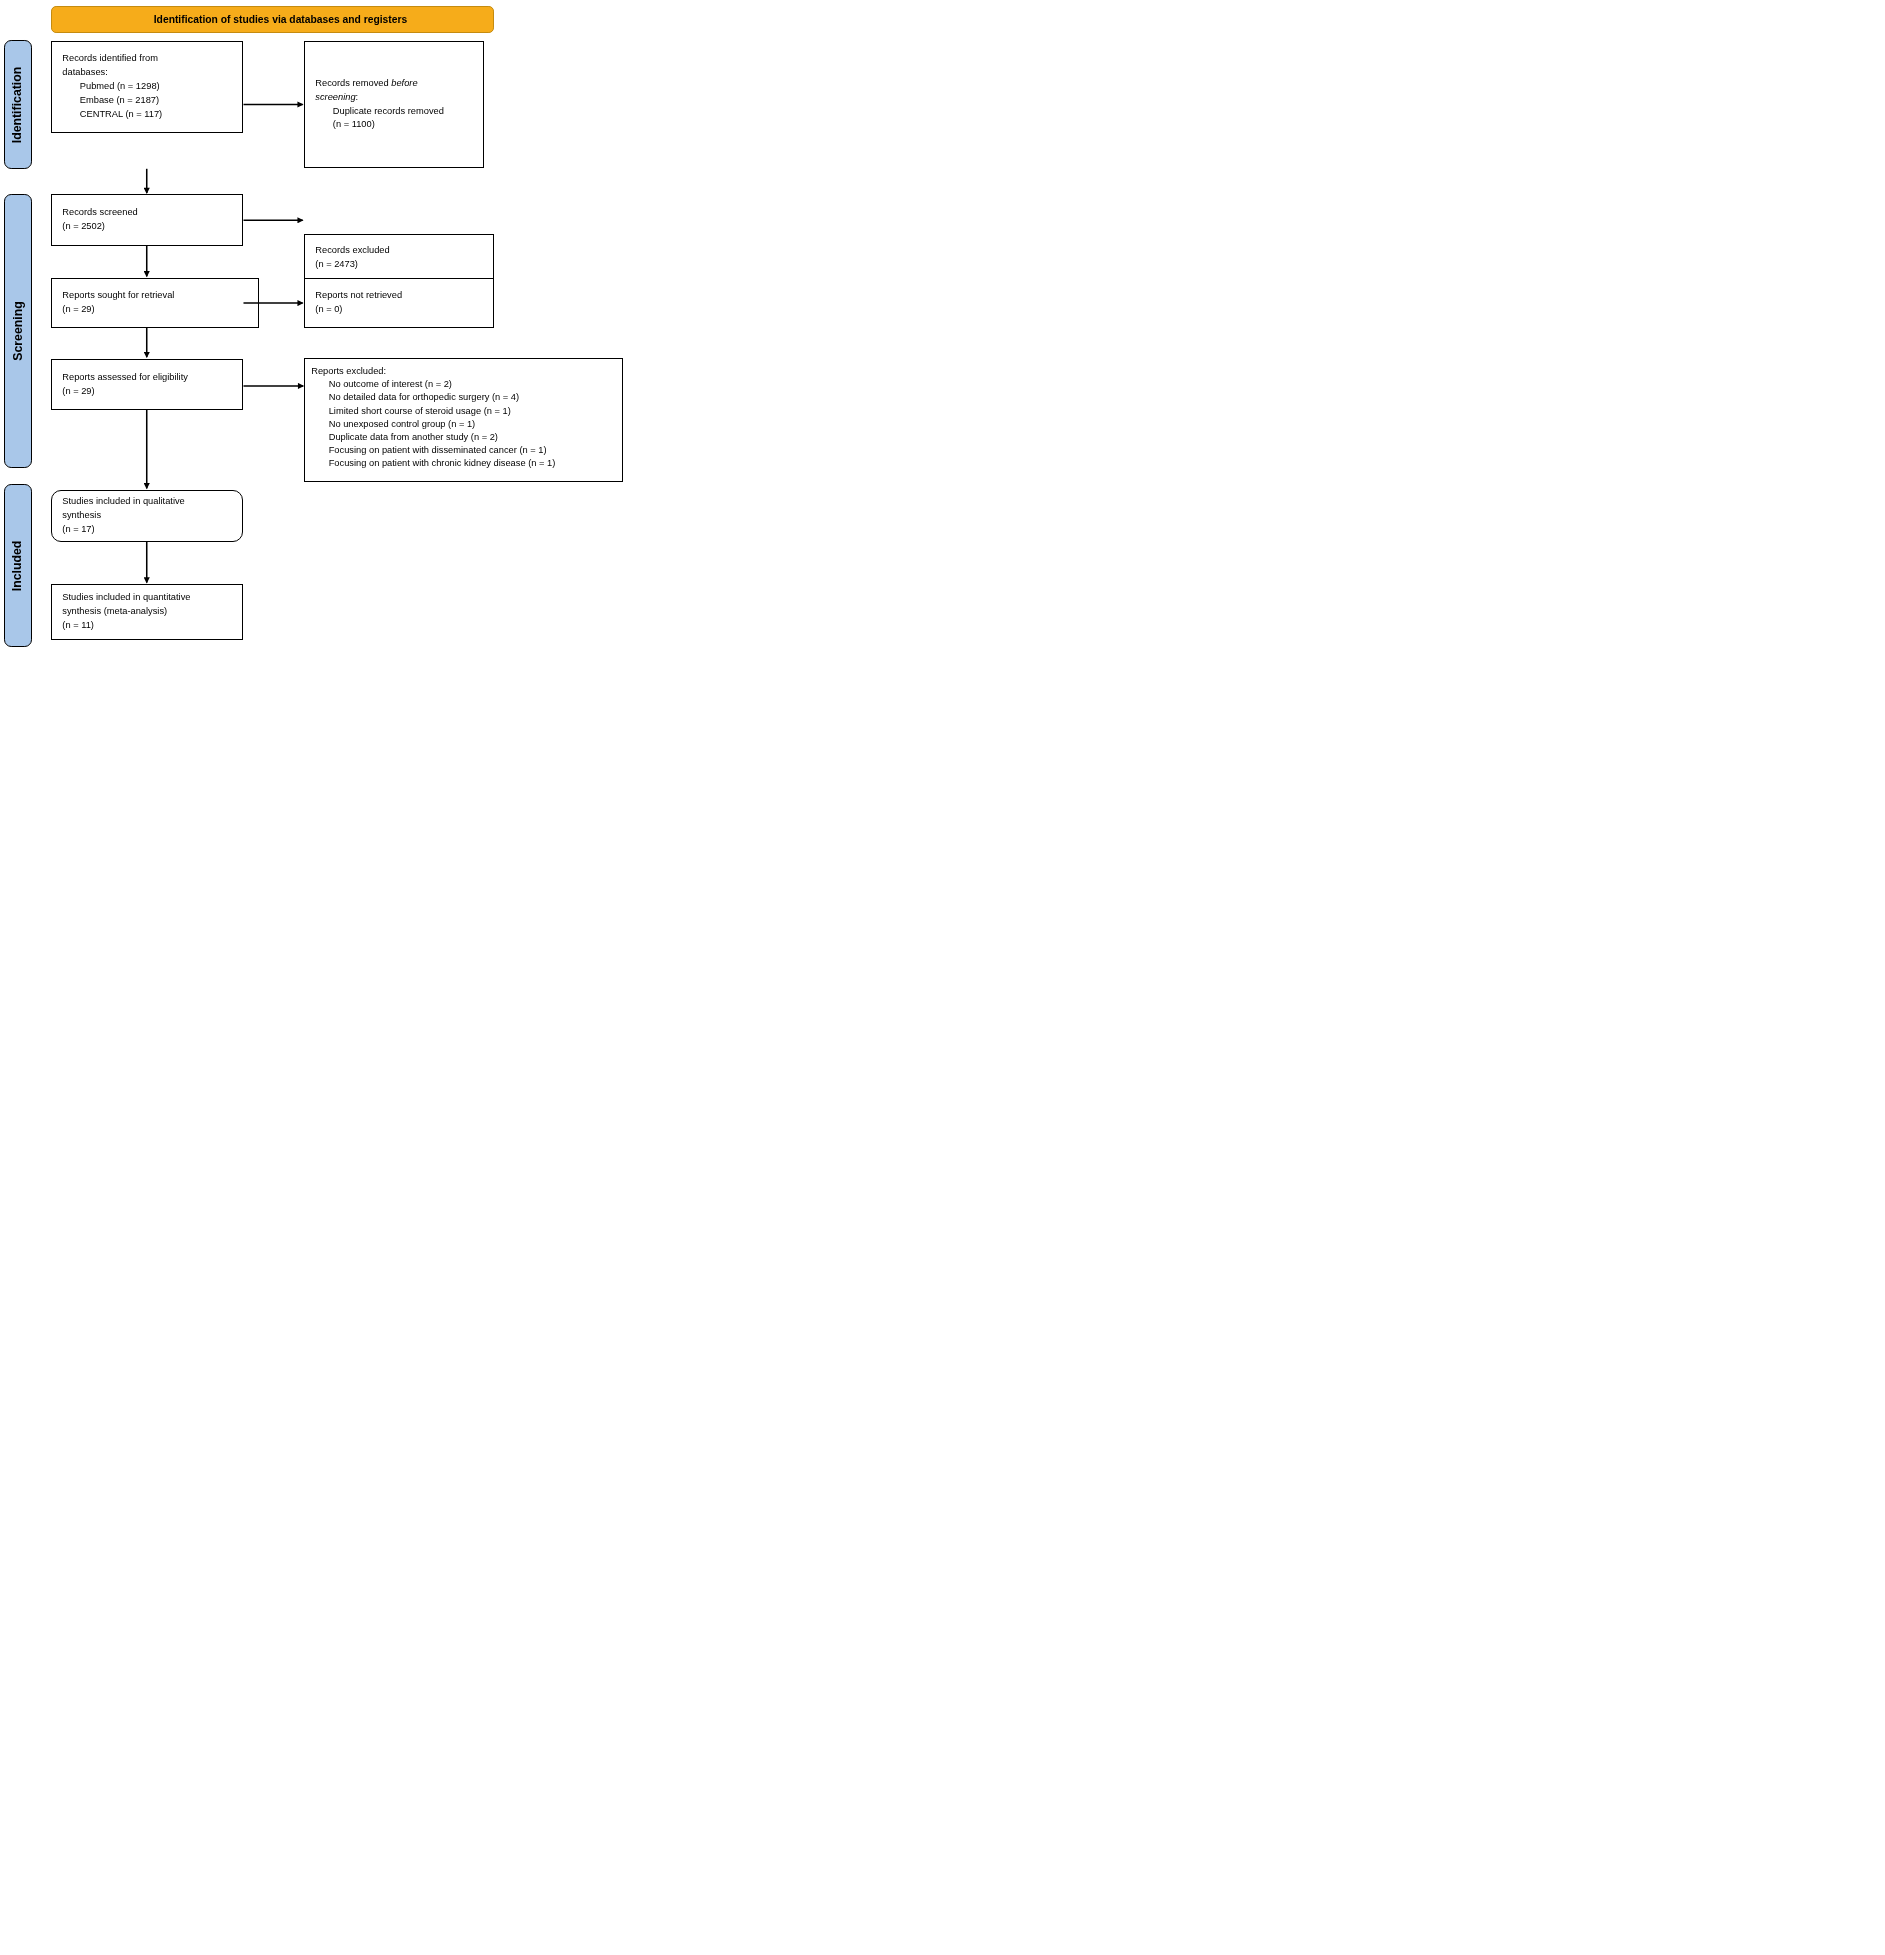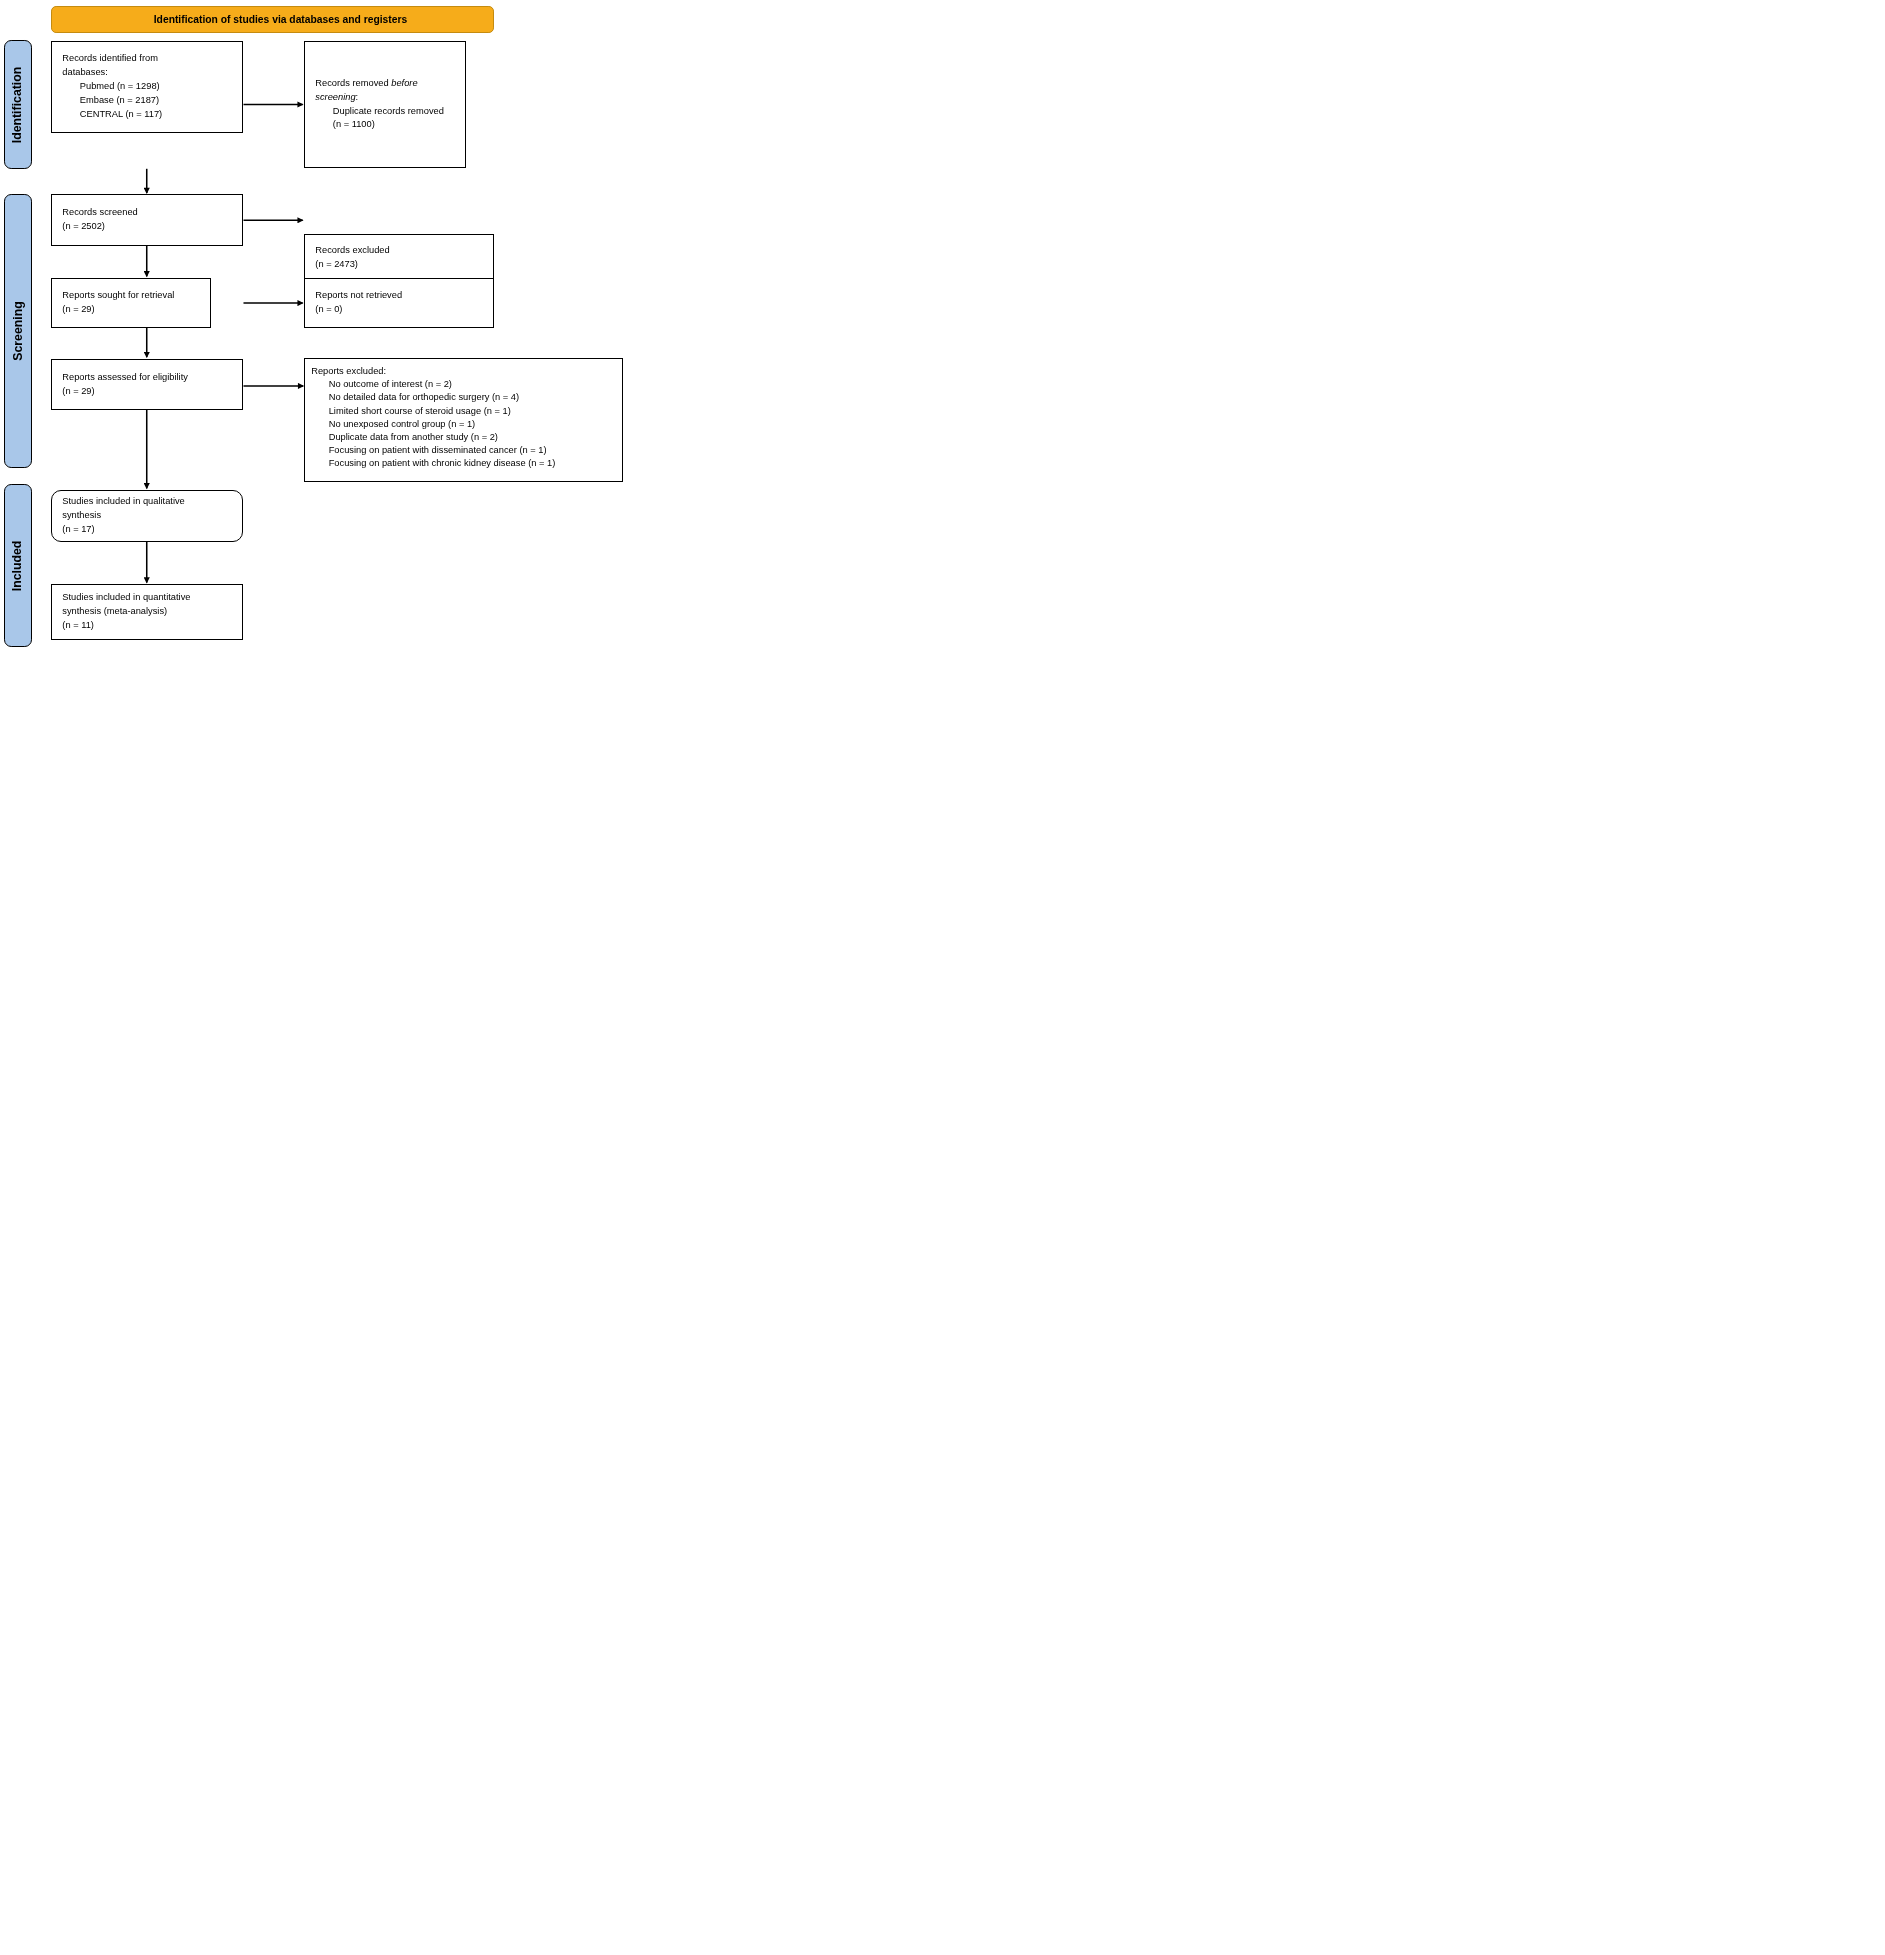--- a/index.html
+++ b/index.html
@@ -46,24 +46,24 @@
     position: absolute;
     background: #ffffff;
     border: 1.5px solid #000;
     box-sizing: border-box;
     display: flex; flex-direction: column; justify-content: center;
     font-size: 9.3px; line-height: 1.5;
     padding: 3.1px 4.1px 3.1px 10.3px;
   }
   .fbox .sub-lines div { padding-left: 17.5px; }
   .box-records-identified   { left: 51px;  top: 41px;   width: 192px; height: 92px; }
-  .box-records-removed      { left: 304px; top: 41px;   width: 162px; height: 127px; }
+  .box-records-removed      { left: 304px; top: 41px;   width: 180px; height: 127px; }
   .box-records-screened     { left: 51px;  top: 194px;  width: 192px; height: 52px; }
   .box-records-excluded     { left: 304px; top: 194px;  width: 190px; height: 47px; margin-top: 40px; }
-  .box-reports-sought       { left: 51px;  top: 278px;  width: 160px; height: 50px; justify-content: center;  }
+  .box-reports-sought       { left: 51px;  top: 278px;  width: 208px; height: 50px; justify-content: center;  }
   .box-reports-not-retrieved{ left: 304px; top: 278px;  width: 190px; height: 50px;  }
   .box-reports-assessed     { left: 51px;  top: 359px;  width: 192px; height: 51px; }
   .box-reports-excluded     { left: 304px; top: 358px;  width: 319px; height: 124px;
                               justify-content: flex-start; padding-top: 6px;
                               padding-left: 6.2px; line-height: 1.42; }
   .box-qualitative          { left: 51px;  top: 490px;  width: 192px; height: 52px; border-radius: 10px; }
   .box-quantitative         { left: 51px;  top: 584px; width: 192px; height: 56px; }
   .arrow-layer {
     position: absolute; left: 0; top: 0; width: 629px; height: 652px;
     pointer-events: none;

